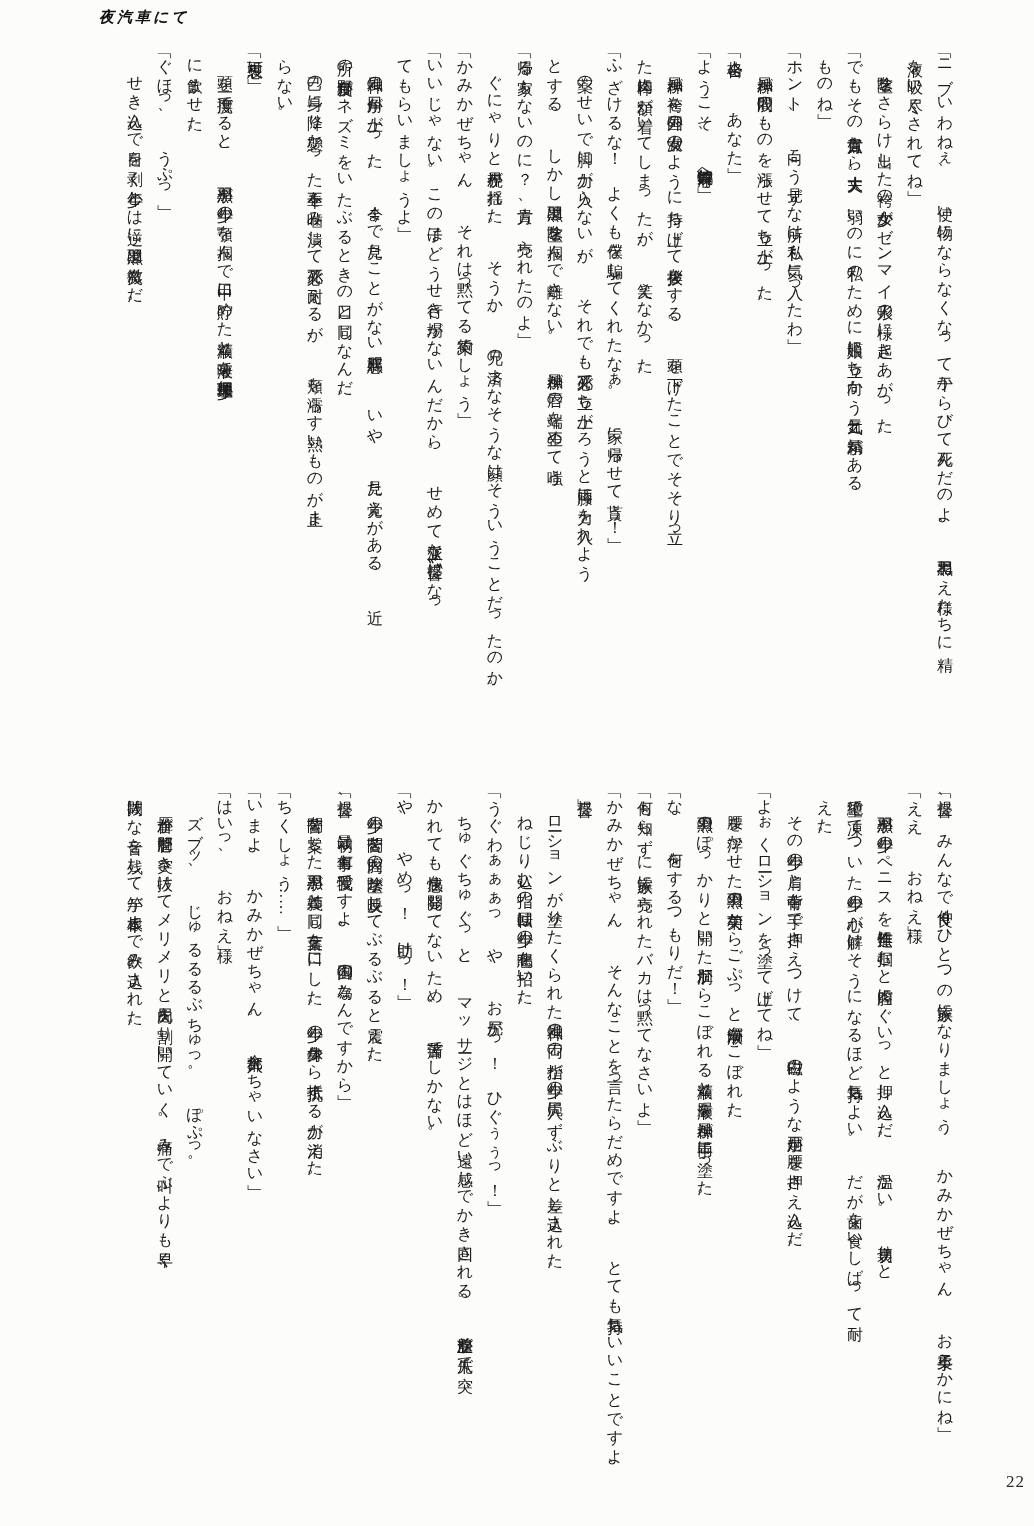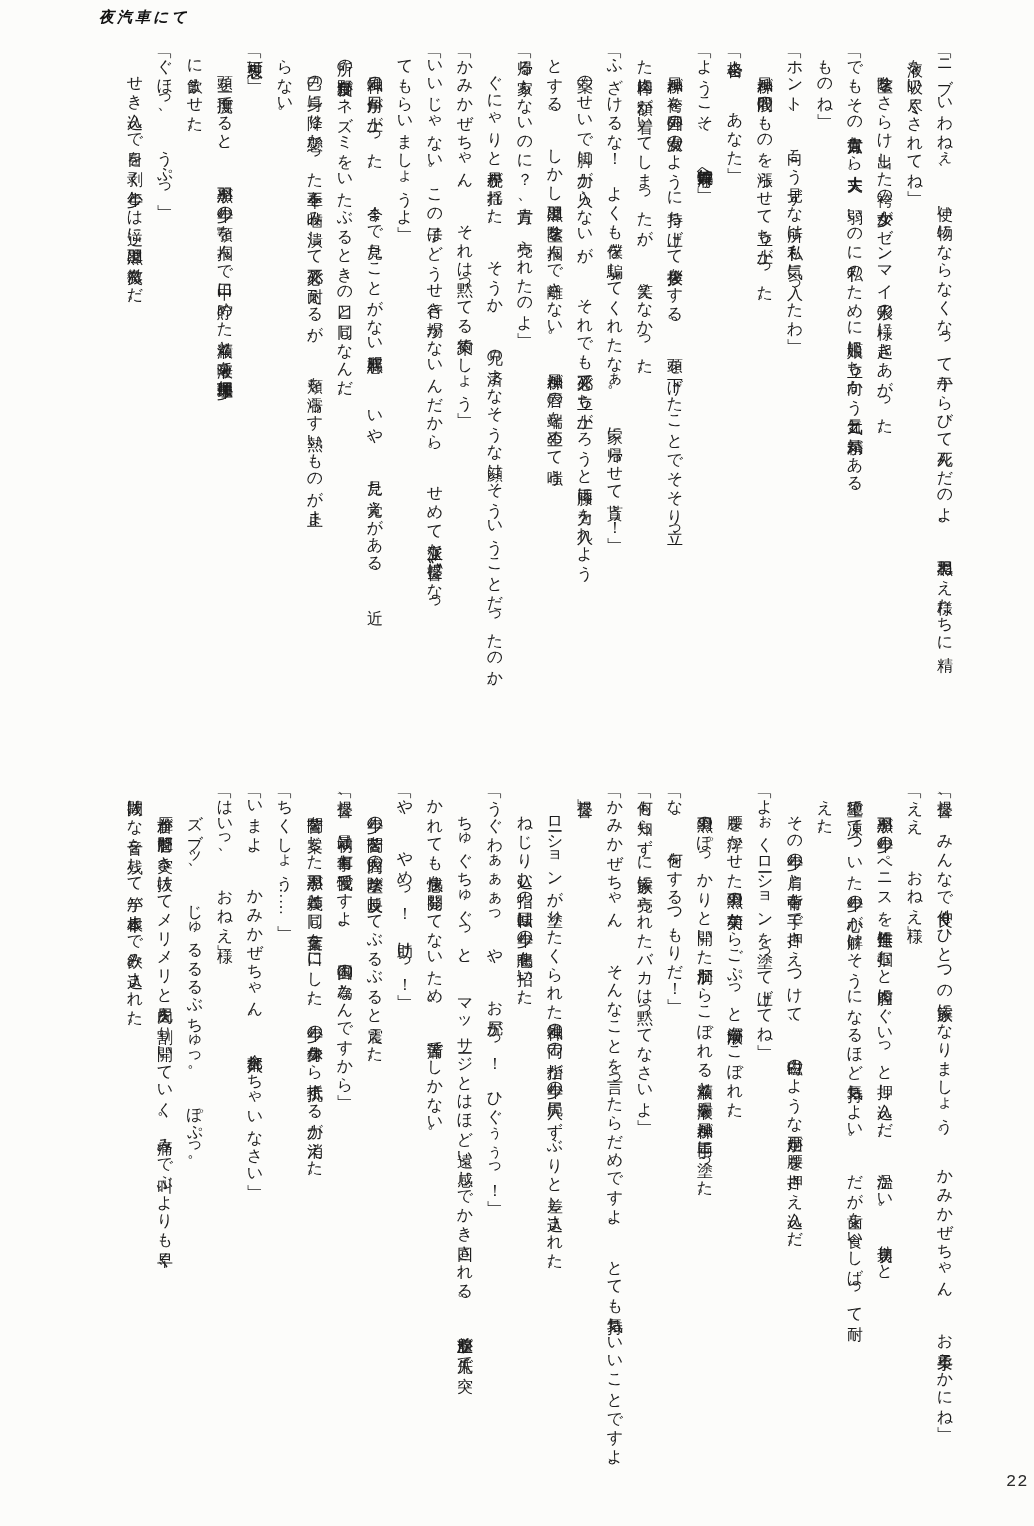--- a/index.html
+++ b/index.html
@@ -44,21 +44,21 @@
   .text-line {
     white-space: nowrap;
   }
   .page-number {
     position: absolute;
     left: 1006px;
     top: 1472px;
     font-size: 17px;
     letter-spacing: 1px;
     color: #2a2a2a;
-    font-family: Liberation Mono, monospace;
+    font-family: Liberation Serif, serif;
   }
 </style>
 </head>
 <body>
 
 <div class="page">
   <div class="running-header">夜汽車にて</div>
 
   <section class="band band-top" id="band-top">
       <div class="text-line">「ニブいわねぇ、　使い物にならなくなって干からびて死んだのよ、　羽黒ねえ様たちに精</div>

